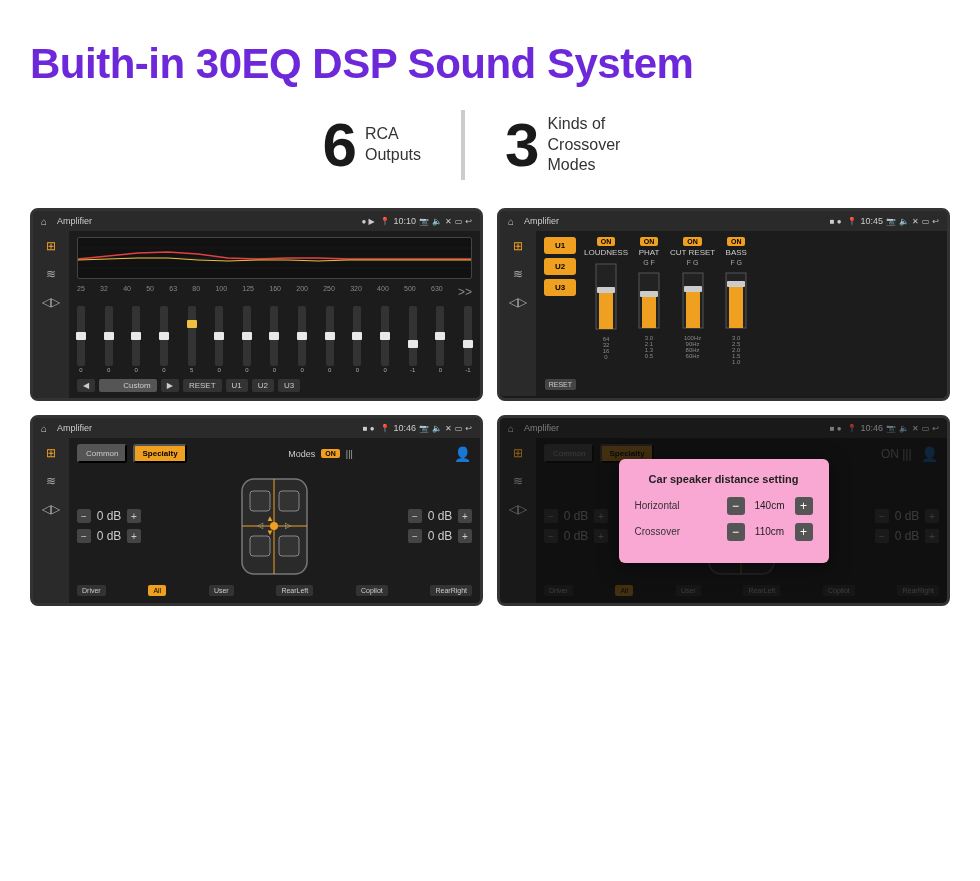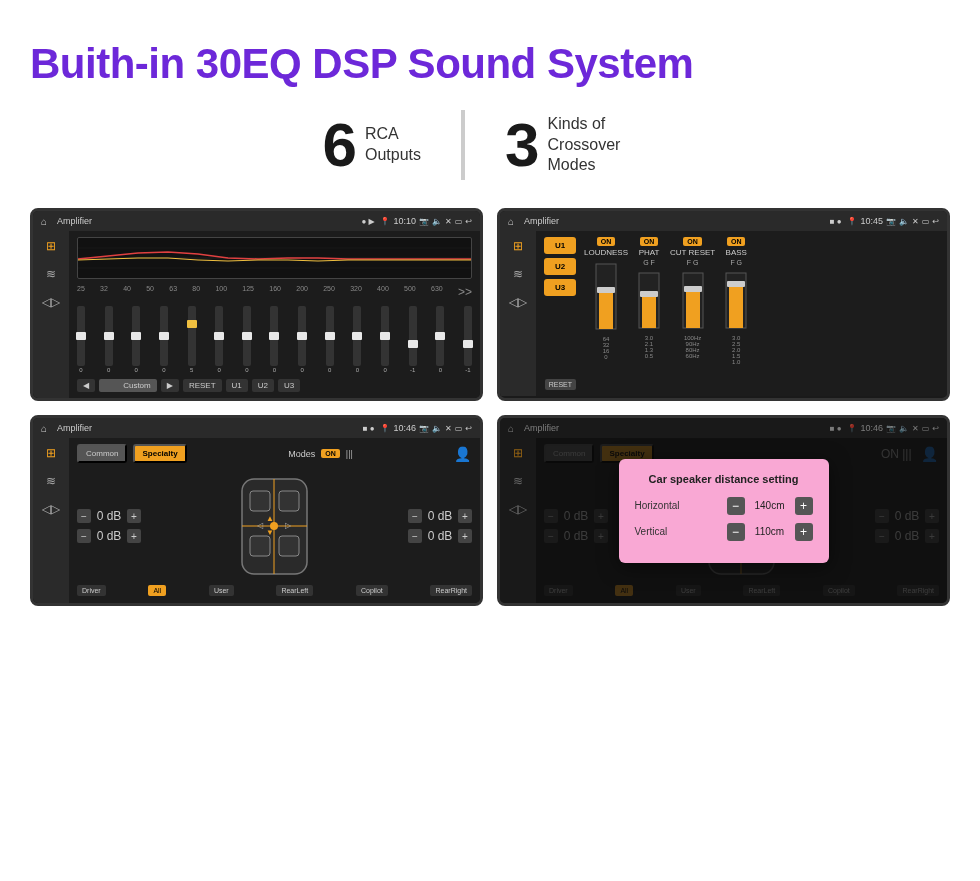--- a/index.html
+++ b/index.html
@@ -814,21 +814,21 @@
             <div class="dialog-title">Car speaker distance setting</div>
 
             <div class="dialog-row">
               <span class="dialog-row-label">Horizontal</span>
               <div class="dialog-minus">−</div>
               <span class="dialog-value">140cm</span>
               <div class="dialog-plus">+</div>
             </div>
 
             <div class="dialog-row">
-              <span class="dialog-row-label">Vertical</span>
+              <span class="dialog-row-label">Crossover</span>
               <div class="dialog-minus">−</div>
               <span class="dialog-value">110cm</span>
               <div class="dialog-plus">+</div>
             </div>
 
           </div>
         </div>
       </div>
     </div>
 

